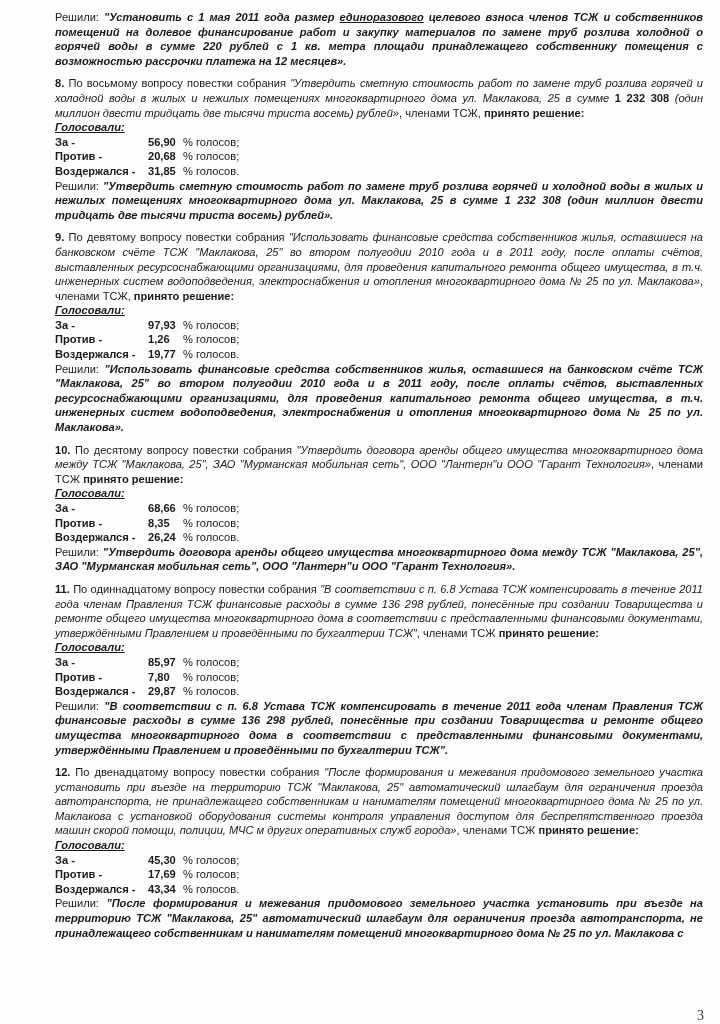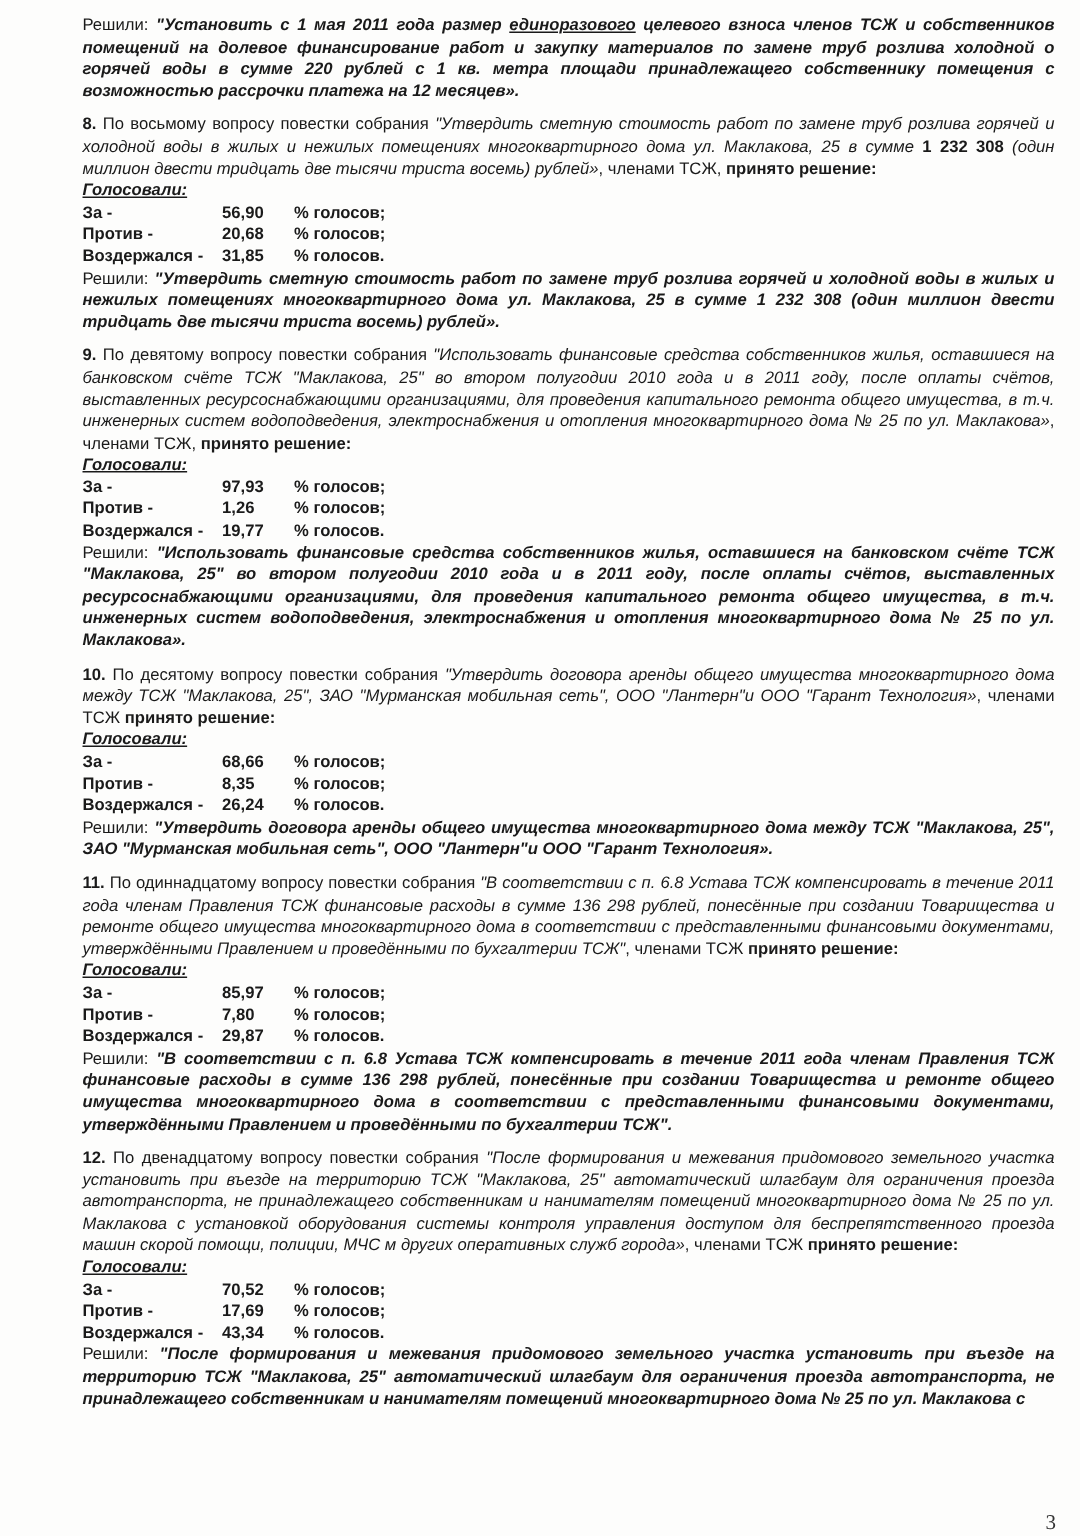--- a/index.html
+++ b/index.html
@@ -14,21 +14,21 @@
   .p { text-align: justify; margin: 0; }
   .bi { font-weight: bold; font-style: italic; }
   .i { font-style: italic; }
   .b { font-weight: bold; }
   .u { text-decoration: underline; }
   .sec { margin-top: 8px; }
   .votes-head { font-weight: bold; font-style: italic; text-decoration: underline; margin: 0; }
   .vrow { display: flex; margin: 0; }
   .vlabel { font-weight: bold; width: 93px; }
   .vval { font-weight: bold; display: inline-block; width: 32px; }
-  .vunit { margin-left: 16px; font-weight: bold; }
+  .vunit { margin-left: 3px; }
   .resolved-label { font-weight: normal; font-style: normal; margin-top: 30px; }
   .page-num { position: absolute; right: 16px; top: 1008px; font-family: "Liberation Serif", serif; font-size: 14px; color: #333; }
 </style>
 </head>
 <body>
 
 <div class="page">
   <p class="p">
     <span class="resolved-label">Решили:</span>
     <span class="bi"><span>"Установить с 1 мая 2011 года размер </span><span class="u">единоразового</span><span> целевого взноса членов ТСЖ и собственников помещений на долевое финансирование работ и закупку материалов по замене труб розлива холодной о горячей воды в сумме 220 рублей с 1 кв. метра площади принадлежащего собственнику помещения с возможностью рассрочки платежа на 12 месяцев».</span></span>
@@ -144,21 +144,21 @@
   </div>
 
   <div class="sec">
     <p class="p">
       <span class="b">12.</span><span> По двенадцатому  вопросу повестки собрания  </span><span class="i">"После формирования и межевания придомового земельного участка установить при въезде на территорию ТСЖ "Маклакова, 25" автоматический шлагбаум для ограничения проезда автотранспорта, не принадлежащего собственникам и нанимателям помещений многоквартирного дома № 25 по ул. Маклакова с установкой оборудования системы контроля управления доступом для беспрепятственного проезда машин скорой помощи, полиции, МЧС м других оперативных служб города»</span><span class="b"></span><span class="i"></span><span>,  членами ТСЖ  </span><span class="b">принято решение:</span>
     </p>
     <p class="votes-head">Голосовали:</p>
     <div class="votes">
           <div class="vrow">
             <span class="vlabel">За -</span>
-            <span class="vval">70,52</span>
+            <span class="vval">45,30</span>
             <span class="vunit">% голосов;</span>
           </div>
           <div class="vrow">
             <span class="vlabel">Против -</span>
             <span class="vval">17,69</span>
             <span class="vunit">% голосов;</span>
           </div>
           <div class="vrow">
             <span class="vlabel">Воздержался -</span>
             <span class="vval">43,34</span>

